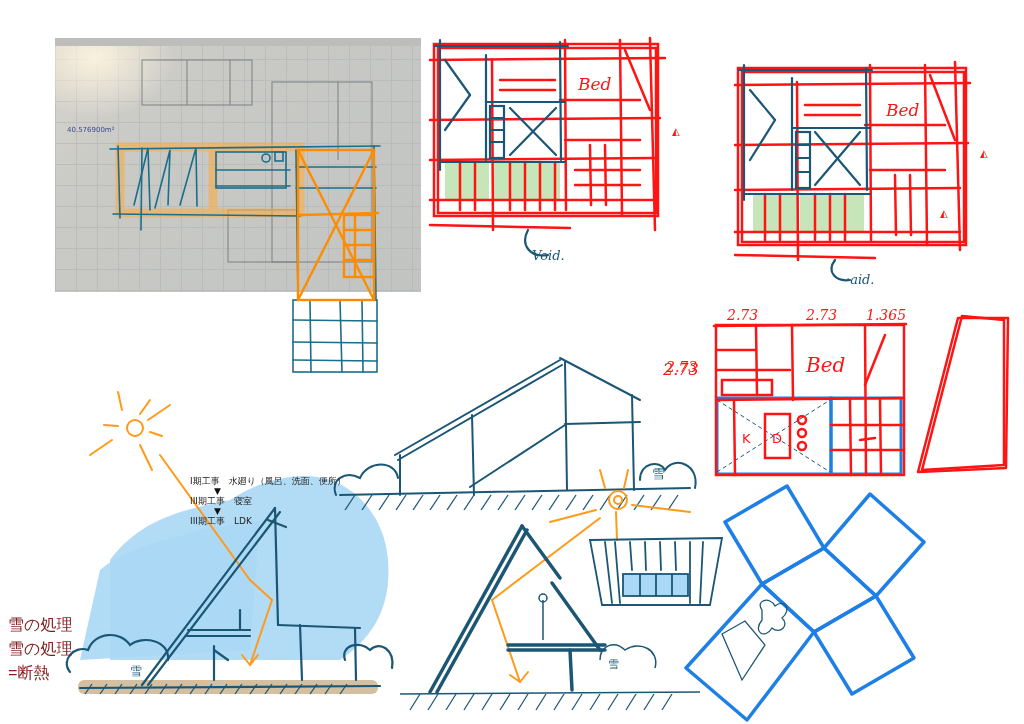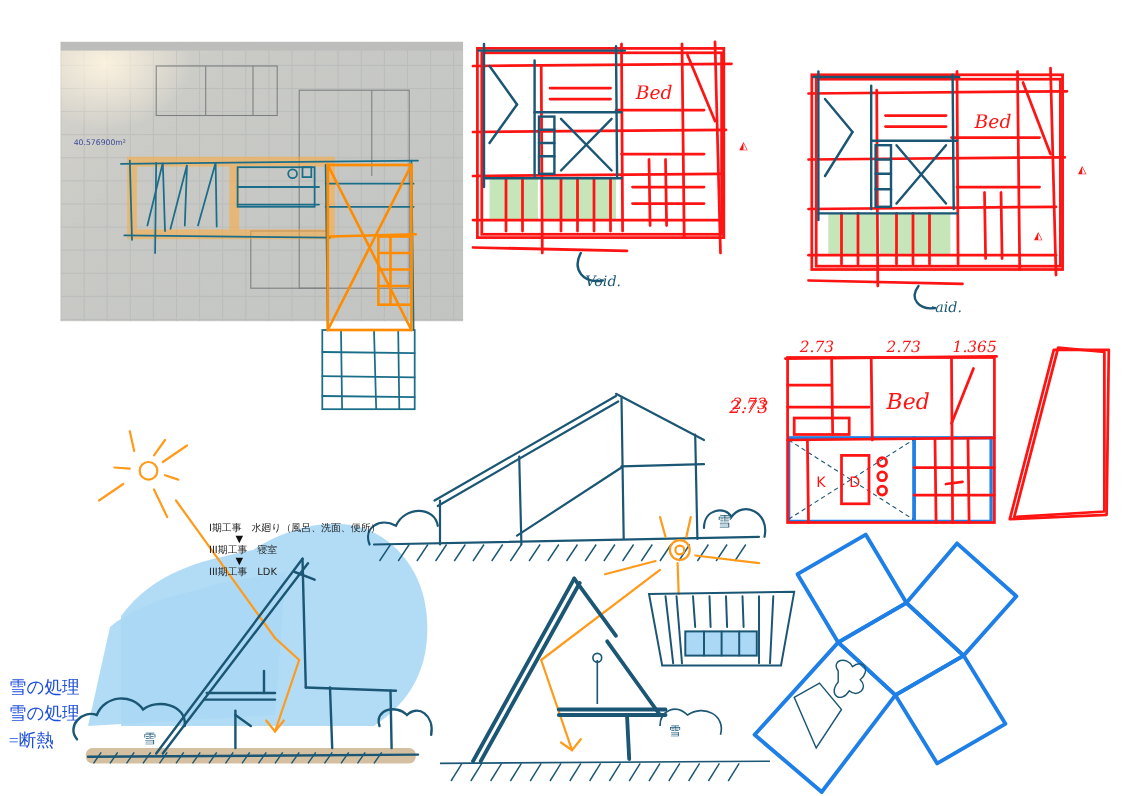--- a/index.html
+++ b/index.html
@@ -423,17 +423,17 @@
 </svg>
 
 <div class="abs" style="left:190px; top:441px;margin-top:36px;">
   <div class="phase-text">I期工事　水廻り（風呂、洗面、便所）</div>
   <div class="phase-arrow" style="margin-left:24px; line-height:11px;">▼</div>
   <div class="phase-text">III期工事　寝室</div>
   <div class="phase-arrow" style="margin-left:24px; line-height:11px;">▼</div>
   <div class="phase-text">III期工事　LDK</div>
 </div>
 
-<div class="abs" style="left:8px; top:614px; color:#1d4ed8; font-size:16px; line-height:24px; font-family:Liberation Serif, serif;">
+<div class="abs" style="left:8px; top:614px; color:#7f1d1d; font-size:16px; line-height:24px; font-family:Liberation Mono, monospace;">
   <div>雪の処理</div>
   <div>雪の処理</div>
   <div>=断熱</div>
 </div>
 
 </body></html>

